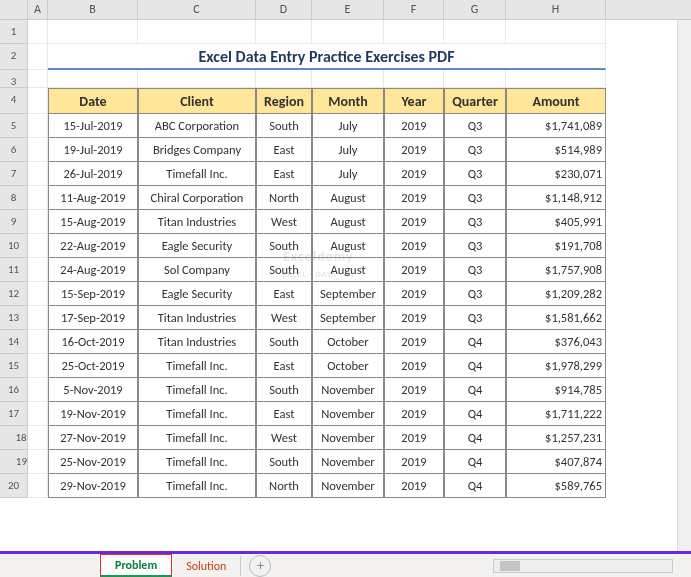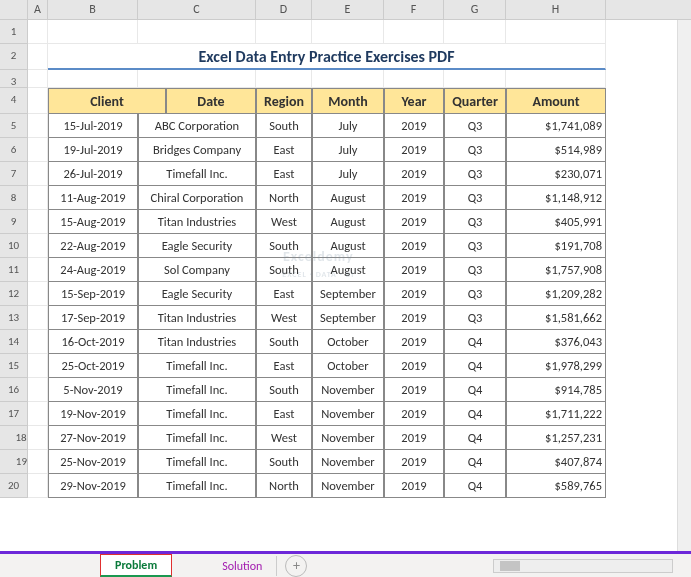--- a/index.html
+++ b/index.html
@@ -100,21 +100,21 @@
     border-right: 1px solid #ccc;
     cursor: pointer;
   }
   .tab.active {
     background: #fff;
     color: #0b7a3b;
     font-weight: bold;
     border: 1px solid #e03030;
     border-bottom: 2px solid #1a9850;
   }
-  .tab.inactive { color: #a21caf; margin-left: 36px; }
+  .tab.inactive { color: #c2410c; }
   .tab.plus {
     width: 22px; height: 22px; padding:0;
     border: 1px solid #bbb; border-radius: 50%;
     display:flex; align-items:center; justify-content:center;
     margin-left: 8px; font-size: 14px; color:#888;
   }
   .scroll-x { position:absolute; right:18px; bottom:4px; width:180px; height:14px; background:#eee; border:1px solid #ccc;}
   .scroll-thumb { position:absolute; left:6px; top:1px; width:20px; height:10px; background:#c4c4c4;}
   .scroll-y { position:absolute; right:0; top:20px; width:14px; bottom:26px; background:#f0f0f0; border-left:1px solid #ddd;}
   .watermark { position:absolute; top:48%; left:44%; font-size:14px; color:rgba(120,140,160,0.22); font-weight:bold; letter-spacing:1px; pointer-events:none; text-align:center; line-height:1.1;}
@@ -181,22 +181,22 @@
         <div class="cell cC"></div>
         <div class="cell cD"></div>
         <div class="cell cE"></div>
         <div class="cell cF"></div>
         <div class="cell cG"></div>
         <div class="cell cH"></div>
       </div>
 
     <div class="row hdr">
       <div class="cell cA"></div>
+      <div class="cell cB hdr-cell">Date</div>
       <div class="cell cC hdr-cell">Client</div>
-      <div class="cell cB hdr-cell">Date</div>
       <div class="cell cD hdr-cell">Region</div>
       <div class="cell cE hdr-cell">Month</div>
       <div class="cell cF hdr-cell">Year</div>
       <div class="cell cG hdr-cell">Quarter</div>
       <div class="cell cH hdr-cell">Amount</div>
     </div>
 
     <div id="data-rows">
         <div class="row">
           <div class="cell cA"></div>

